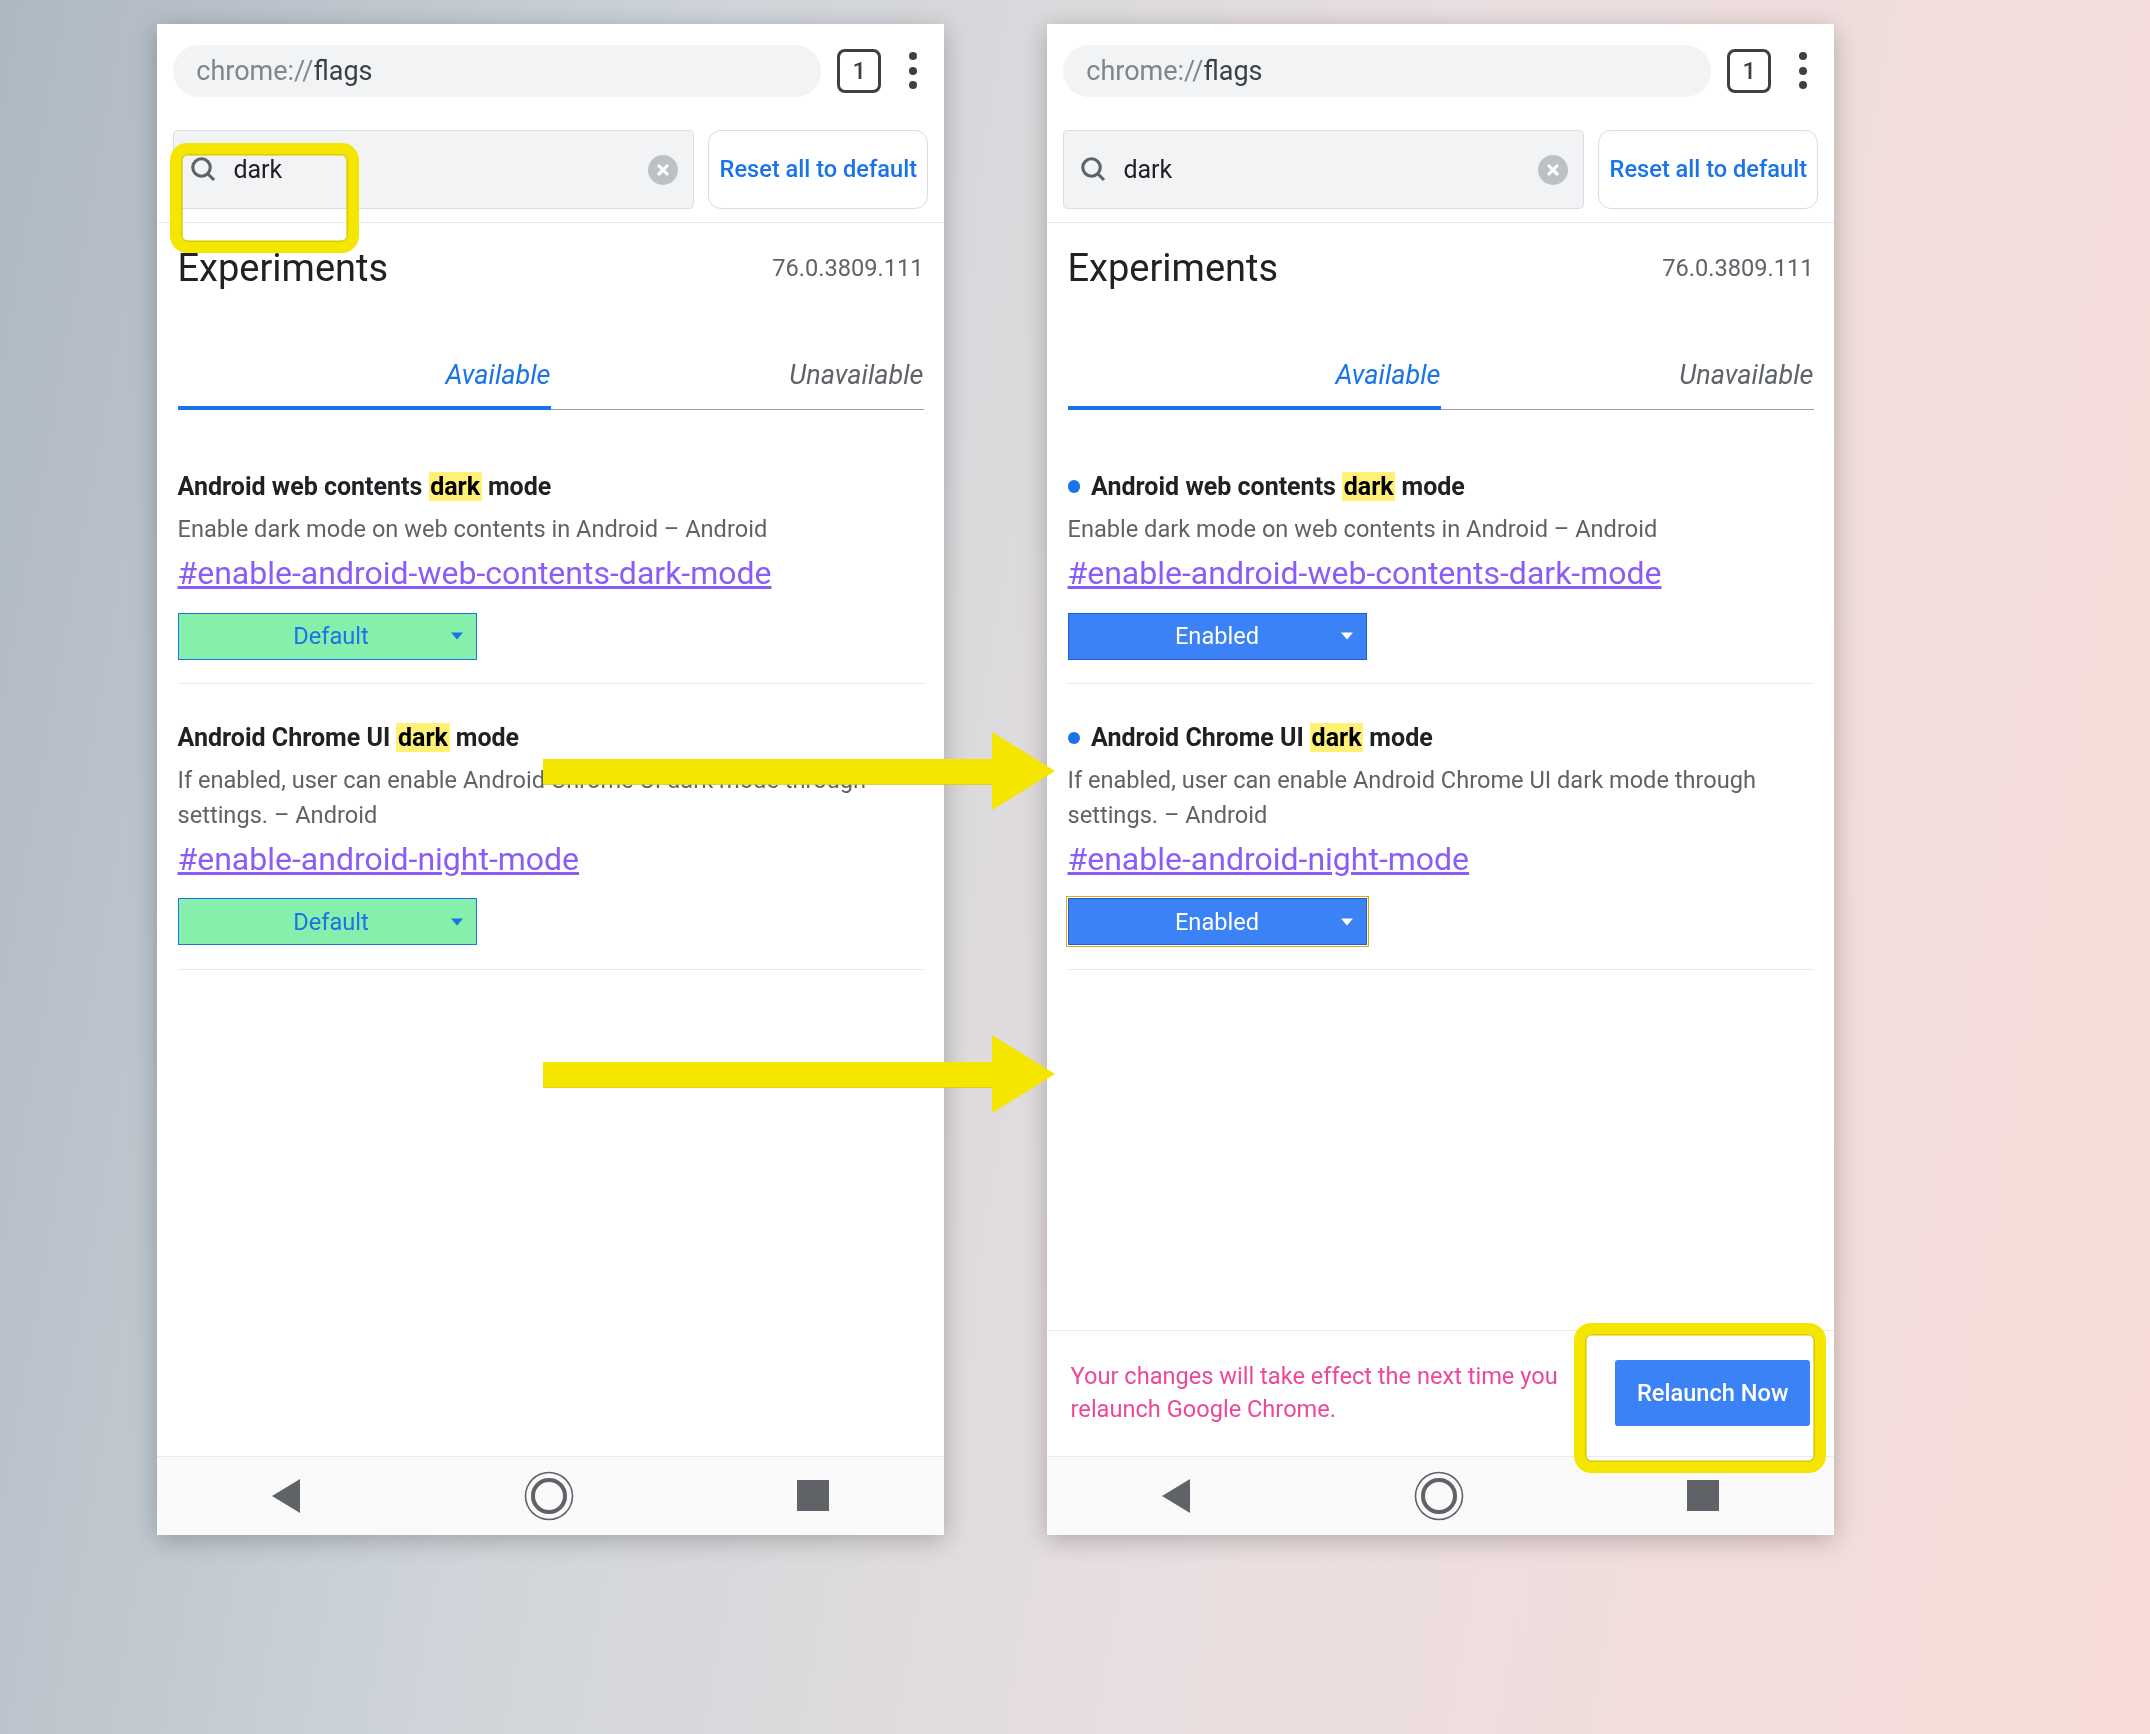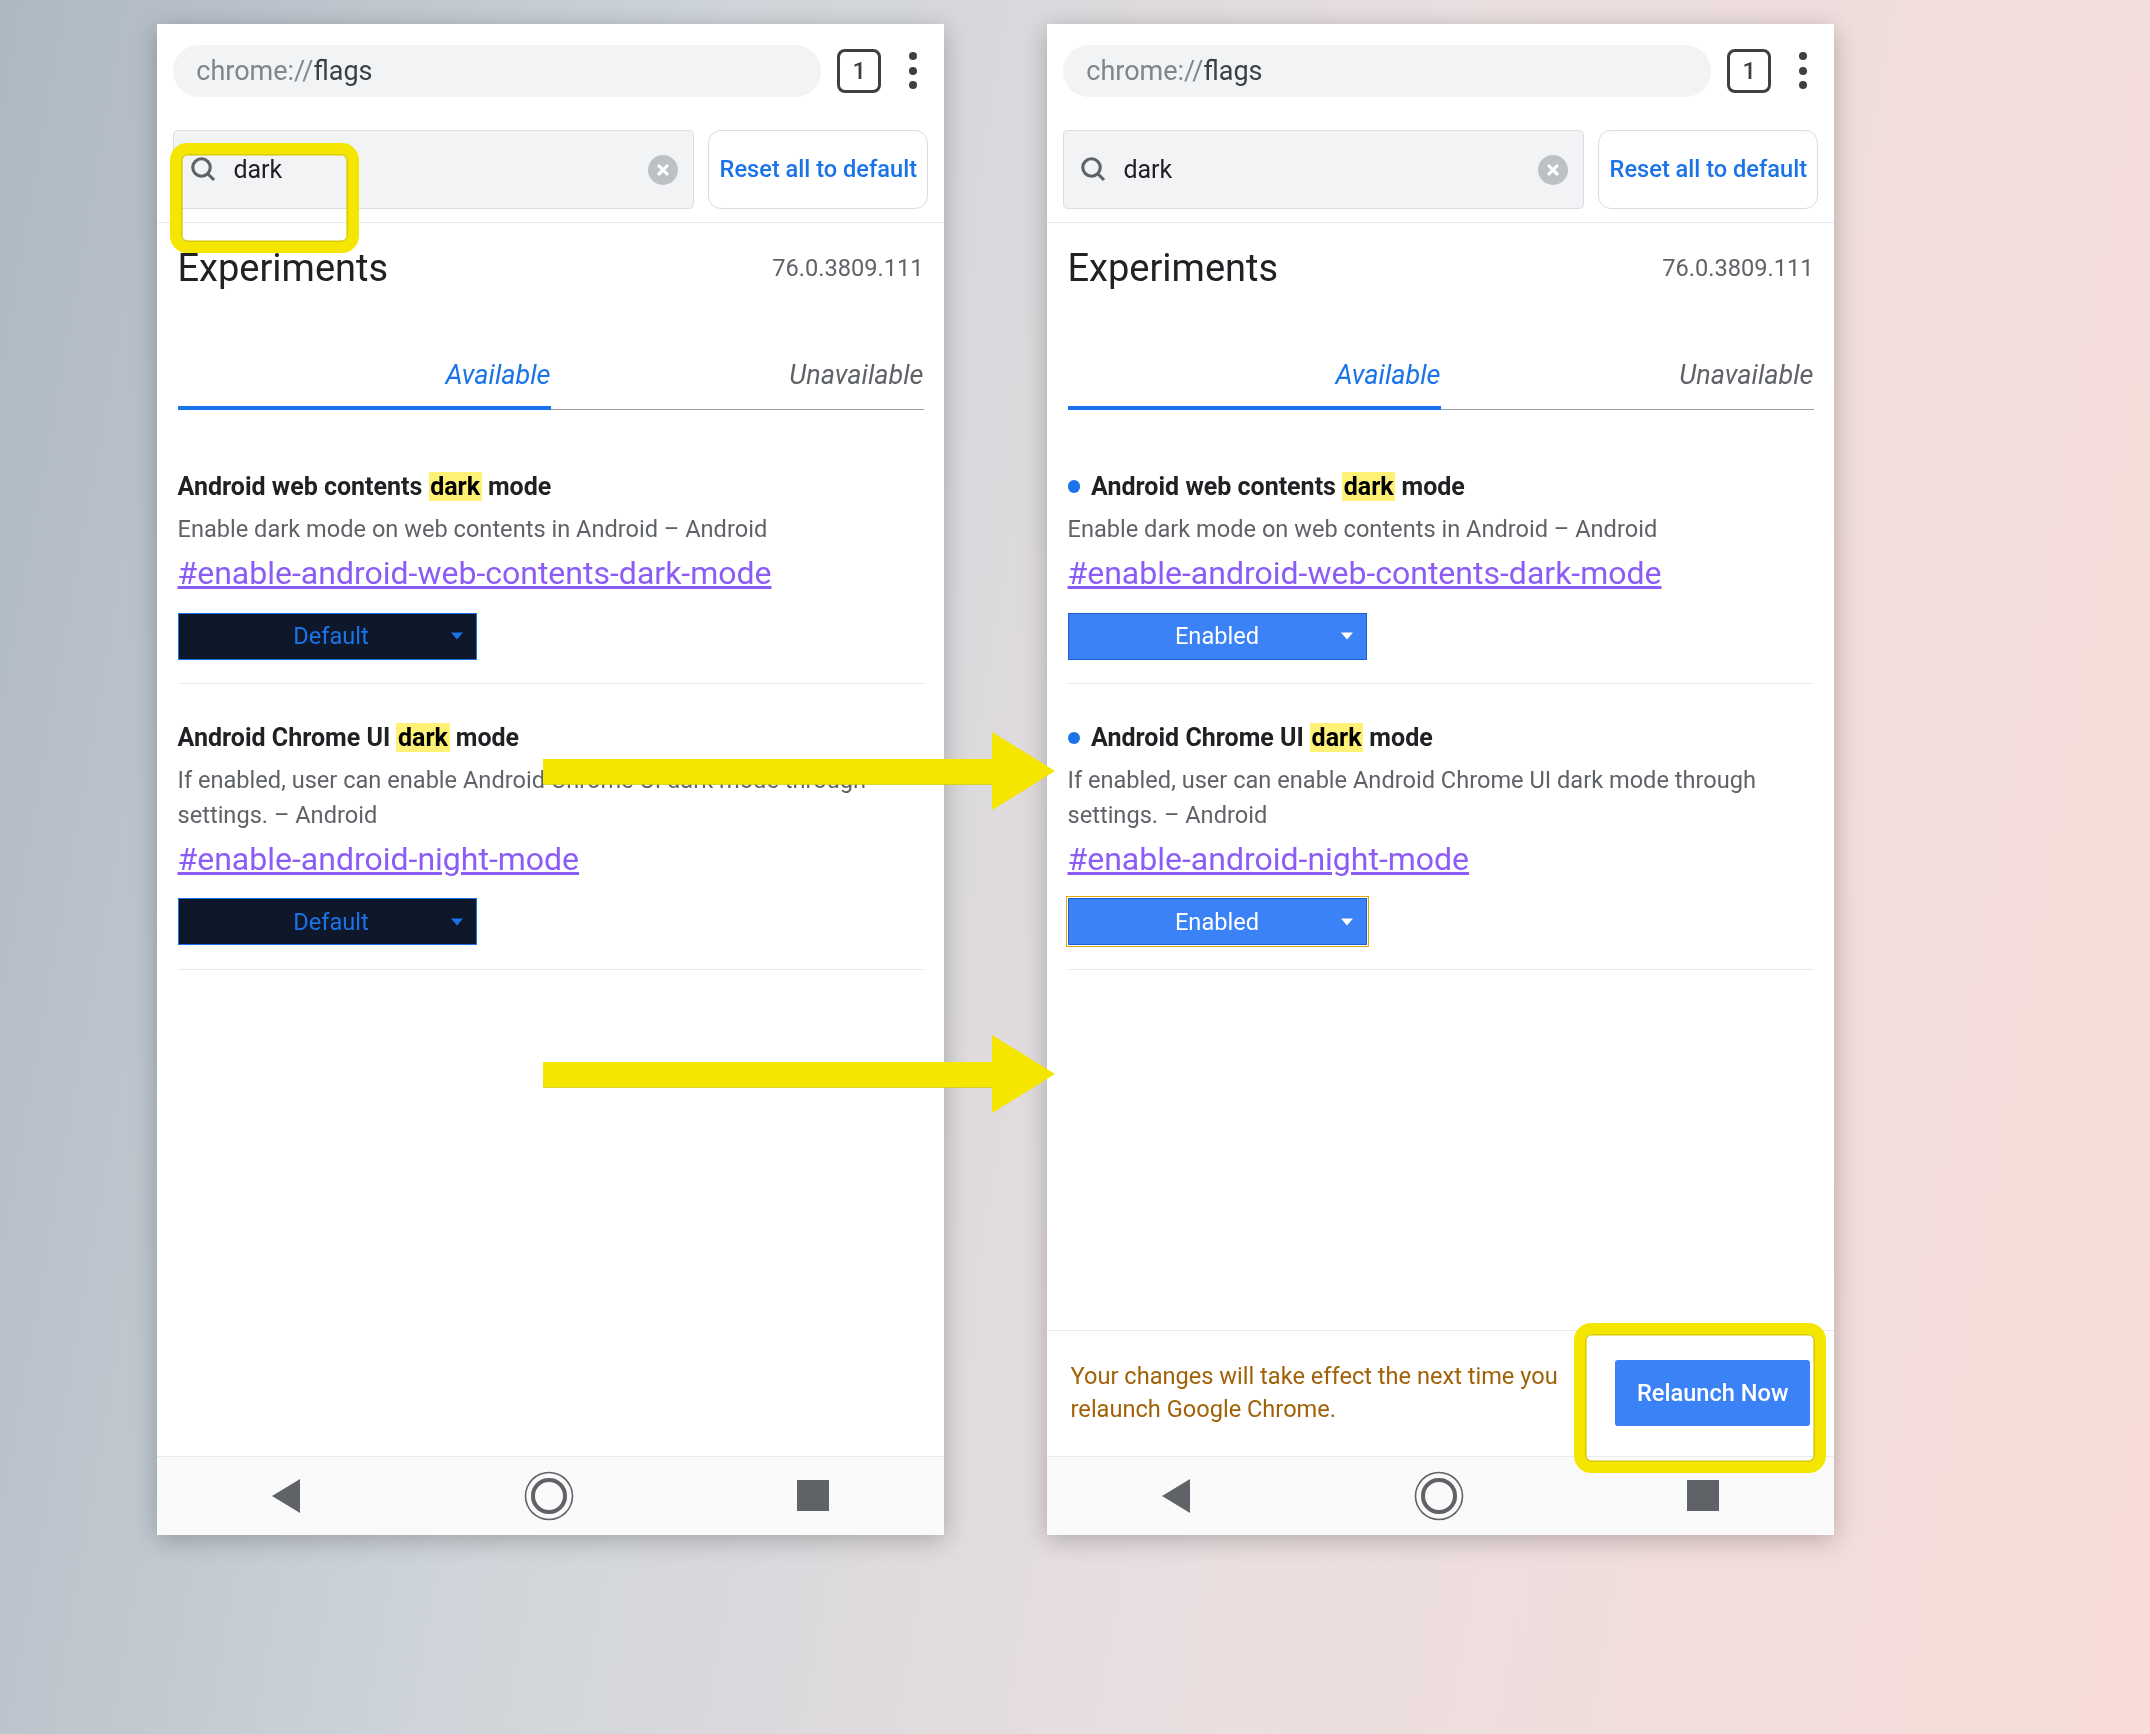--- a/index.html
+++ b/index.html
@@ -161,21 +161,21 @@
   .flag .hash { font-size: 32px; color: #8b5cf6; text-decoration: underline; display: inline-block; margin-bottom: 20.5px; }
   .flag mark { background: #fff176; padding: 0 1.6px; }
 
   .select {
     width: 299px; height: 47px;
     display: flex; align-items: center; justify-content: center;
     position: relative;
     font-size: 23.6px;
   }
   .select.default {
-    border: 1.6px solid #1a73e8; color: #1a73e8; background: #0f172a; padding-left: 8px;
+    border: 1.6px solid #1a73e8; color: #1a73e8; background: #86efac; padding-left: 8px;
   }
   .select.enabled {
     background: #3b82f6; color: #fff; border: 1.6px solid #1a5fd0;
   }
   .select.enabled.outlined { outline: 1.6px solid #e0a800; outline-offset: 1.6px; }
   .select .caret {
     position: absolute; right: 12.6px; top: 50%; transform: translateY(-50%);
     width: 0; height: 0;
     border-left: 6.3px solid transparent;
     border-right: 6.3px solid transparent;
@@ -189,21 +189,21 @@
     left: 0; right: 0; bottom: 79px;
     height: 126px;
     border-top: 0.8px solid #e8eaed;
     display: flex; align-items: center;
     padding: 0 23.6px;
     background: #fff;
     gap: 15.7px;
   }
   .relaunch-bar .msg {
     flex: 1;
-    font-size: 23.6px; color: #a16207; line-height: 1.4;
+    font-size: 23.6px; color: #ec4899; line-height: 1.4;
   }
   .relaunch-btn {
     background: #3b82f6; color: #fff;
     font-size: 23.6px; font-weight: 500;
     padding: 19px 22px;
     border-radius: 3.1px;
     text-align: center;
     line-height: 1.2;
   }
 

